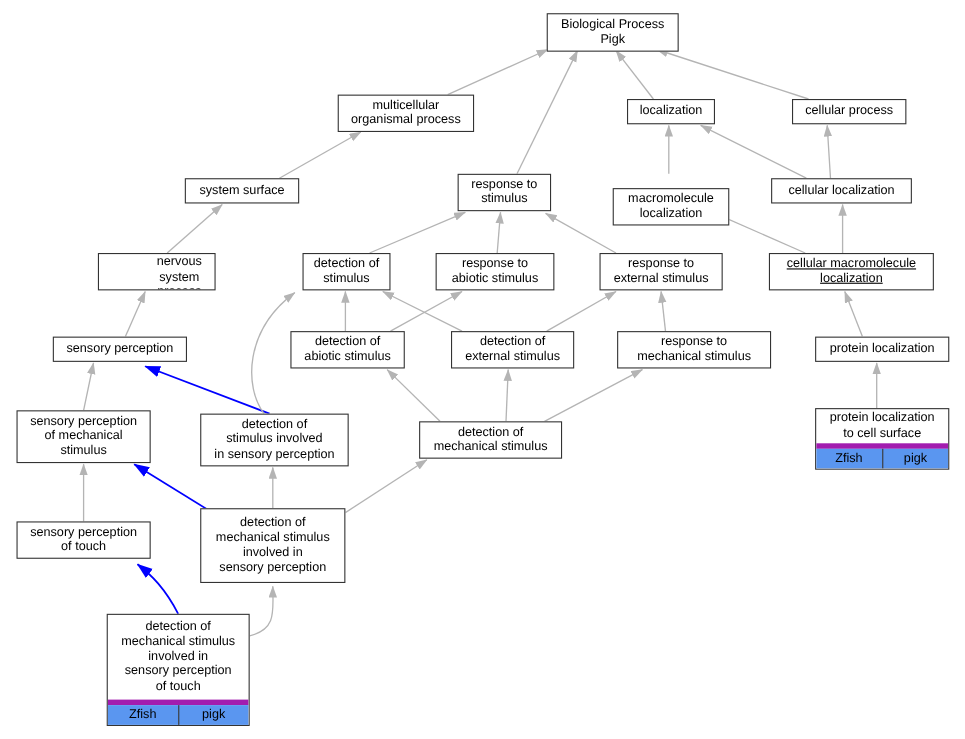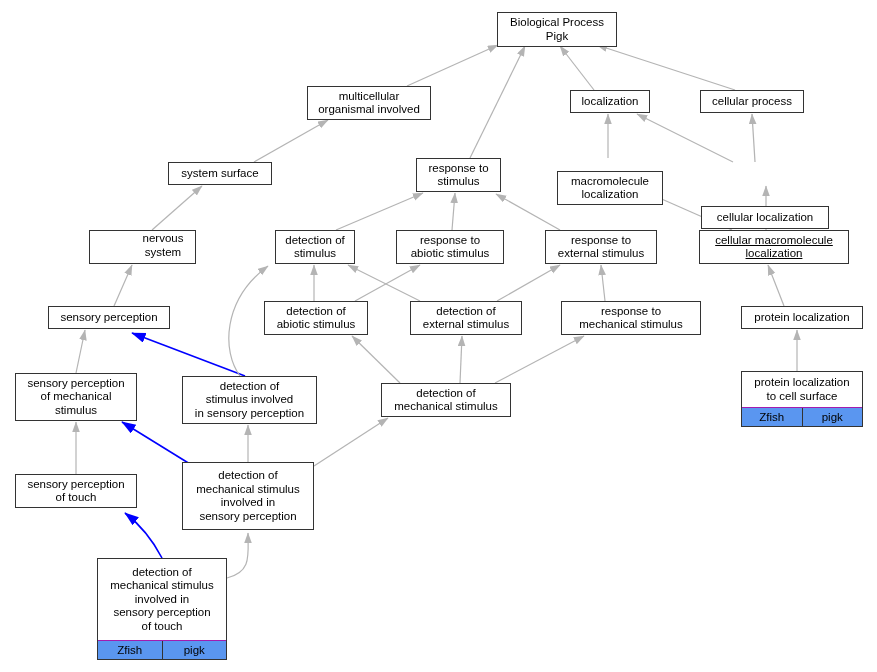--- a/index.html
+++ b/index.html
@@ -40,21 +40,21 @@
     text-align: center;
     font-size: 11.5px;
     line-height: 13.5px;
     color: #000000;
     padding: 1px 3px;
     white-space: pre-line;
   }
   .node-legend {
     display: flex;
     flex-direction: row;
-    border-top: 1px solid #a21caf;
+    border-top: 5px solid #a21caf;
     height: 18px;
     flex: 0 0 18px;
   }
   .legend-cell {
     flex: 1 1 50%;
     display: flex;
     align-items: center;
     justify-content: center;
     font-size: 11.5px;
     color: #000000;
@@ -116,40 +116,40 @@
       </g>
   </svg>
 
   <div id="nodes-group">
       <div class="node" style="left: 497px; top: 12px; width: 120px; height: 35px;">
         <div class="node-label">Biological Process
 Pigk</div>
       </div>
       <div class="node" style="left: 307px; top: 86px; width: 124px; height: 34px;">
         <div class="node-label">multicellular
-organismal involved</div>
+organismal process</div>
       </div>
       <div class="node" style="left: 570px; top: 90px; width: 80px; height: 23px;">
         <div class="node-label">localization</div>
       </div>
-      <div class="node" style="left: 700px; top: 90px; width: 104px; height: 23px; align-items: center;">
+      <div class="node" style="left: 720px; top: 90px; width: 104px; height: 23px; align-items: center;">
         <div class="node-label">cellular process</div>
       </div>
       <div class="node" style="left: 168px; top: 162px; width: 104px; height: 23px;">
         <div class="node-label">system surface</div>
       </div>
       <div class="node" style="left: 416px; top: 158px; width: 85px; height: 34px;">
         <div class="node-label">response to
 stimulus</div>
       </div>
       <div class="node" style="left: 557px; top: 158px; width: 106px; height: 34px; margin-top: 13px;">
         <div class="node-label">macromolecule
 localization</div>
       </div>
-      <div class="node" style="left: 701px; top: 162px; width: 128px; height: 23px; margin-top: 44px;">
+      <div class="node" style="left: 701px; top: 162px; width: 128px; height: 23px;">
         <div class="node-label">cellular localization</div>
       </div>
       <div class="node" style="left: 89px; top: 230px; width: 107px; height: 34px; padding-left: 41px;">
         <div class="node-label">nervous system
 process</div>
       </div>
       <div class="node" style="left: 275px; top: 230px; width: 80px; height: 34px;">
         <div class="node-label">detection of
 stimulus</div>
       </div>

